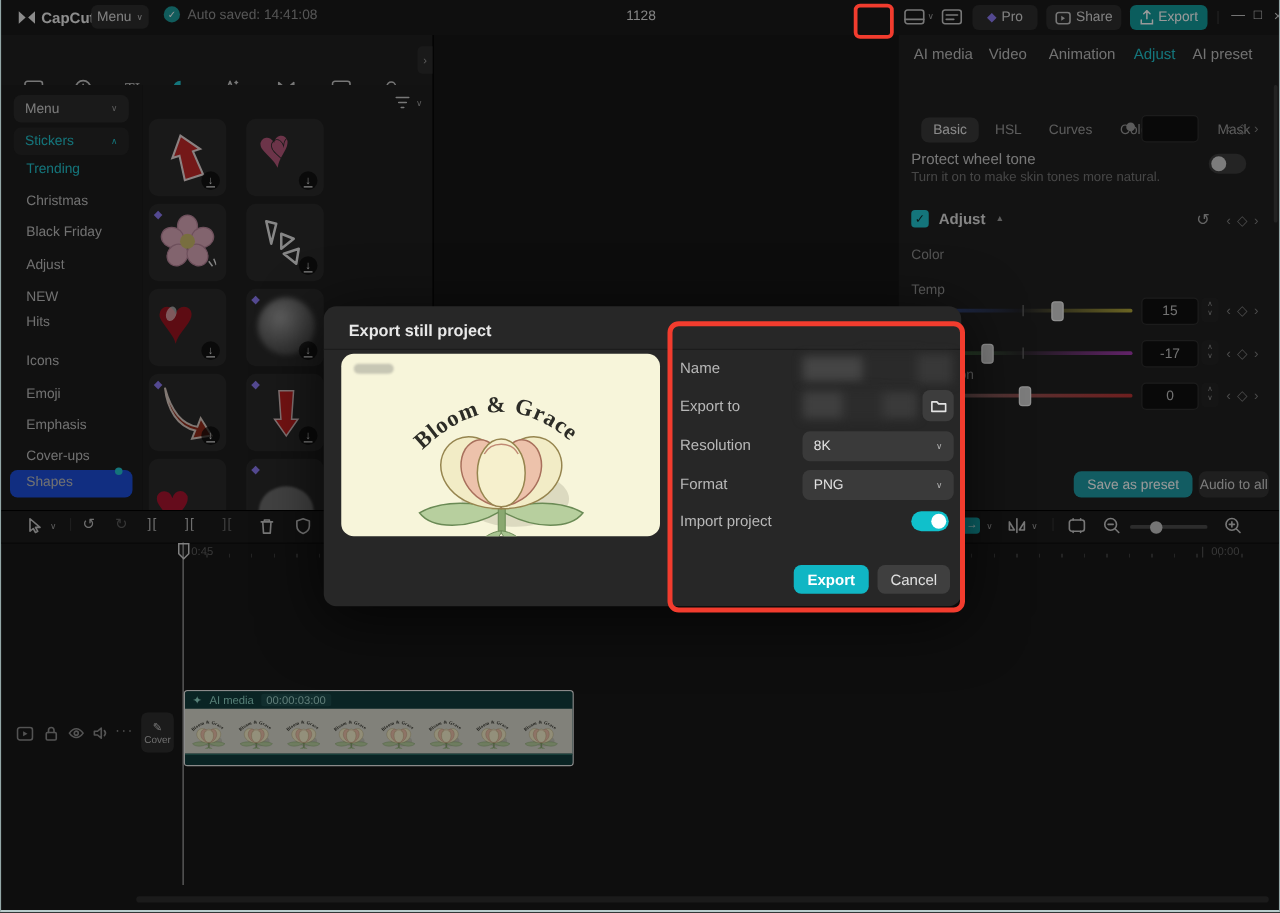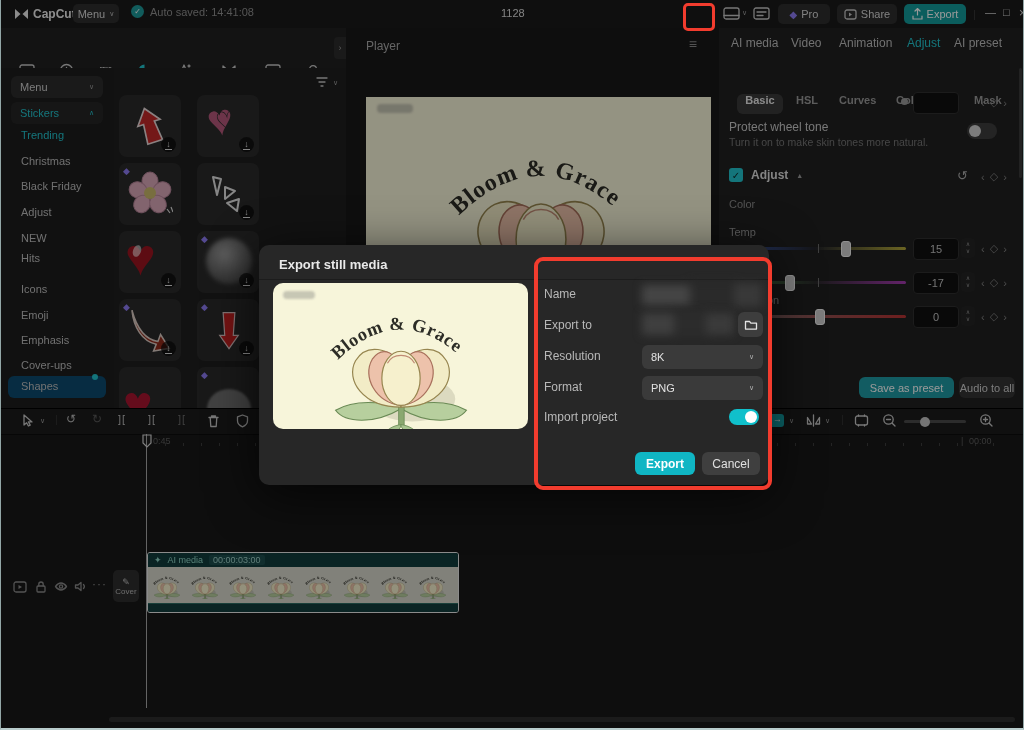--- a/index.html
+++ b/index.html
@@ -17,21 +17,21 @@
   .tool.active{color:#22c3cd;}
   
   .cat{position:absolute;left:20px;font-size:11px;color:#bdbdbd;white-space:nowrap;}
   
   .card{position:absolute;width:62px;height:62px;background:#2b2b2b;border-radius:8px;overflow:hidden;}
   .dl{position:absolute;right:5px;bottom:5px;width:15px;height:15px;border-radius:50%;background:rgba(8,8,8,.7);color:#ddd;font-size:9px;display:flex;align-items:center;justify-content:center;}
   .dl i{font-style:normal;border-bottom:1px solid #ddd;line-height:1;padding:0 1px;}
   .gem{position:absolute;left:4px;top:3px;color:#8d7bf2;font-size:9px;}
   
   .itab{position:absolute;top:0;height:30px;display:flex;align-items:center;font-size:12px;color:#bdbdbd;}
-  .isub{position:absolute;top:66px;height:20px;display:flex;font-size:11px;color:#9a9a9a;font-weight:bold;}
+  .isub{position:absolute;top:66px;height:20px;display:flex;align-items:center;font-size:11px;color:#9a9a9a;}
   .vbox{position:absolute;width:44px;height:20px;background:#101010;border:1px solid #2f2f2f;border-radius:4px;color:#c0c0c0;font-size:11px;display:flex;align-items:center;justify-content:center;}
   .stepper{position:absolute;width:14px;height:20px;background:#232323;border-radius:4px;color:#8f8f8f;font-size:6px;display:flex;flex-direction:column;align-items:center;justify-content:center;line-height:1.1;}
   .kf{position:absolute;color:#7f7f7f;font-size:11px;display:flex;gap:5px;align-items:center;}
   .strack{position:absolute;left:730px;width:175px;height:3px;border-radius:2px;}
   .sthumb{position:absolute;width:8px;height:14px;background:#cfcfcf;border:1px solid #f0f0f0;border-radius:3px;top:-6px;}
   .stick{position:absolute;left:87px;top:-3px;width:1px;height:9px;background:#6a6a6a;}
   .slabel{position:absolute;left:728px;font-size:11px;color:#9a9a9a;}
   .toggle{position:absolute;width:30px;height:16px;border-radius:9px;}
   .toggle .dot{position:absolute;top:2px;width:12px;height:12px;border-radius:50%;background:#fff;}
   
@@ -206,21 +206,21 @@
     <span class="cat" style="top:61px;color:#22c3cd">Trending</span>
     <span class="cat" style="top:87px">Christmas</span>
     <span class="cat" style="top:112px">Black Friday</span>
     <span class="cat" style="top:138px">Adjust</span>
     <span class="cat" style="top:164px">NEW</span>
     <span class="cat" style="top:184px">Hits</span>
     <span class="cat" style="top:215px">Icons</span>
     <span class="cat" style="top:241px">Emoji</span>
     <span class="cat" style="top:266px">Emphasis</span>
     <span class="cat" style="top:291px">Cover-ups</span>
-    <div class="abs" style="left:7px;top:308px;width:98px;height:22px;background:#0c4a6e;border-radius:6px">
+    <div class="abs" style="left:7px;top:308px;width:98px;height:22px;background:#1d4ed8;border-radius:6px">
       <span class="cat" style="left:13px;top:4px">Shapes</span>
       <span class="abs" style="right:8px;top:-2px;width:6px;height:6px;border-radius:50%;background:#22c3cd"></span>
     </div>
   </div>
 
   <div class="abs" style="left:113px;top:68px;width:232px;height:340px;background:#1f1f1f;overflow:hidden;border-right:1px solid #000">
     <div class="abs flex" style="right:8px;top:8px;gap:4px">
       <svg class="ic" width="14" height="13" viewBox="0 0 14 13">
           <path d="M2 2h10M4 6h6M6 10h2"></path>
         </svg>
@@ -306,30 +306,20 @@
 
     <div class="card" style="left:5px;top:299px">
       <span class="abs" style="left:4px;top:8px;font-size:50px;color:#a81530">♥</span>
     </div>
     <div class="card" style="left:83px;top:299px">
       <span class="abs" style="left:10px;top:22px;width:44px;height:40px;border-radius:50%;background:#6e6e6e;filter:blur(1px)"></span>
       <span class="gem">◆</span>
     </div>
   </div>
 
-  <div class="abs" style="left:345px;top:28px;width:373px;height:380px;background:#181818;border-right:1px solid #000">
-    <span class="abs" style="left:20px;top:11px;color:#a8a8a8;font-size:12px">Player</span>
-    <span class="abs" style="right:22px;top:8px;color:#8a8a8a;font-size:14px">≡</span>
-    <div class="abs" style="left:20px;top:69px;width:345px;height:194px;background:#f7f5d9">
-      <span class="abs" style="left:11px;top:7px;width:36px;height:9px;border-radius:4px;background:rgba(160,160,150,.55);filter:blur(1px)"></span>
-      <svg class="abs" style="left:50px;top:26px" width="250" height="185" viewBox="0 0 240 178">
-          <use href="#flower-sym"></use>
-        </svg>
-    </div>
-  </div>
 
   <div class="abs" style="left:718px;top:28px;width:306px;height:380px;background:#202020">
     <span class="itab" style="left:12px">AI media</span>
     <span class="itab" style="left:72px">Video</span>
     <span class="itab" style="left:120px">Animation</span>
     <span class="itab" style="left:188px;color:#22c3cd">Adjust</span>
     <span class="itab" style="left:235px">AI preset</span>
 
     <div class="isub" style="left:18px;width:46px;background:#3a3a3a;border-radius:6px;justify-content:center;color:#e6e6e6">
         <span>Basic</span>
@@ -547,21 +537,21 @@
         <path d="M1 1h8v8l-4 4-4-4z" fill="#202020" stroke="#d4d4d4" stroke-width="1.2"></path>
       </svg>
     <span class="abs" style="left:145px;top:25px;width:1px;height:274px;background:rgba(215,215,215,.75);z-index:10"></span>
 
     <span class="abs" style="left:108px;top:308px;width:906px;height:5px;background:#2d2d2d;border-radius:3px"></span>
   </div>
 
   <div id="dim"></div>
 
   <div id="modal">
-    <span class="abs" style="left:20px;top:12px;color:#e8e8e8;font-size:13px;font-weight:bold">Export still media</span>
+    <span class="abs" style="left:20px;top:12px;color:#e8e8e8;font-size:13px;font-weight:bold">Export still project</span>
     <div class="abs" style="left:0;top:34px;width:510px;height:1px;background:#1c1c1c"></div>
 
     <div class="abs" style="left:14px;top:38px;width:255px;height:146px;background:#f7f5da;border-radius:10px;overflow:hidden">
       <span class="abs" style="left:10px;top:8px;width:32px;height:8px;border-radius:4px;background:rgba(160,160,150,.55);filter:blur(1px)"></span>
       <svg class="abs" style="left:32px;top:6px" width="192" height="142" viewBox="0 0 240 178">
           <use href="#flower-sym"></use>
         </svg>
     </div>
 
     <span class="mlabel" style="left:285px;top:42px">Name</span>

